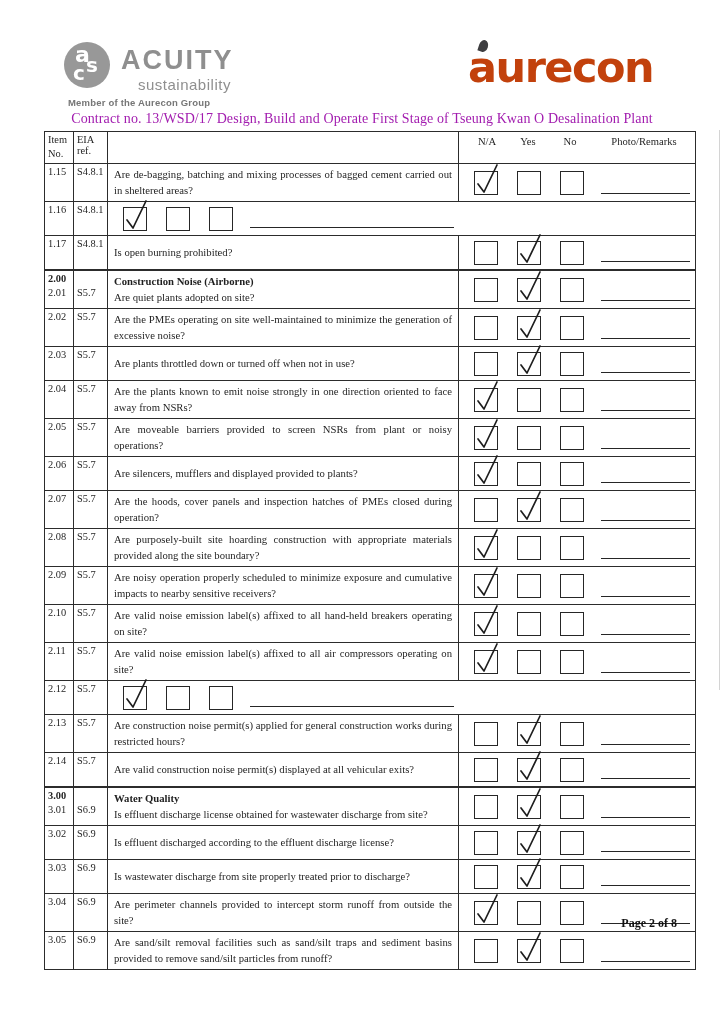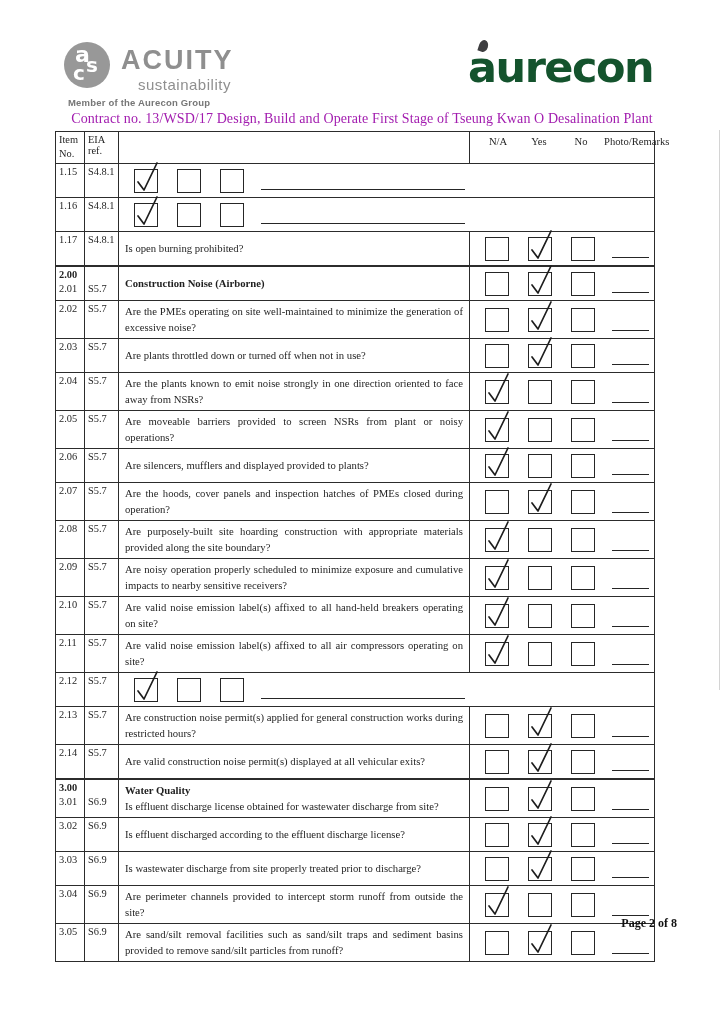--- a/index.html
+++ b/index.html
@@ -24,34 +24,34 @@
   .acuity-tagline{
     position:absolute;left:138px;top:77px;font-family:"Liberation Sans",sans-serif;
     font-size:15px;color:#8f8f8f;line-height:1;letter-spacing:0.5px;
   }
   .member-line{
     position:absolute;left:68px;top:97px;font-family:"Liberation Sans",sans-serif;
     font-weight:bold;font-size:9.5px;color:#767676;letter-spacing:0.2px;
   }
   .aurecon{
     position:absolute;left:468px;top:46px;font-family:"DejaVu Sans",sans-serif;
-    font-weight:bold;font-size:43px;letter-spacing:-1.5px;color:#14532d;line-height:1;
+    font-weight:bold;font-size:43px;letter-spacing:-1.5px;color:#c2410c;line-height:1;
   }
   .aurecon-accent{
     position:absolute;left:479px;top:40px;width:9px;height:12px;background:#3e3e40;
     border-radius:60% 60% 60% 0;transform:rotate(18deg);
   }
   .doc-title{
     position:absolute;left:0;top:111px;width:724px;text-align:center;
     font-weight:normal;font-size:14px;color:#a21caf;letter-spacing:0.1px;
   }
   
   .ctable{
-    position:absolute;left:44px;top:131px;width:600px;
-    border:1.9px solid #2c2c2c;box-sizing:border-box;background:#fff;margin-left:11px;
+    position:absolute;left:44px;top:131px;width:652px;
+    border:1.9px solid #2c2c2c;box-sizing:border-box;background:#fff;
   }
   .trow{display:grid;grid-template-columns:29px 34px 351px 1fr;border-bottom:1.8px solid #2c2c2c;box-sizing:border-box;}
   .trow:last-child{border-bottom:none;}
   .trow.section-start{border-top:1.4px solid #2c2c2c;}
   .cell{border-right:1.6px solid #2c2c2c;box-sizing:border-box;padding:2px 3px;font-size:10.4px;}
   .c-item{display:flex;flex-direction:column;gap:3px;}
   .c-ref{display:flex;flex-direction:column;gap:3px;}
   .sec-num{font-weight:bold;}
   .sec-spacer{visibility:hidden;}
   .c-q{display:flex;flex-direction:column;justify-content:center;font-size:10.7px;line-height:1.45;padding:3px 6px;}
@@ -115,20 +115,24 @@
     <div>
         <div class="trow">
     <div class="cell c-item">
 
       <span class="item-text">1.15</span>
     </div>
     <div class="cell c-ref">
 
       <span class="ref-text">S4.8.1</span>
     </div>
+    <div class="cell c-q">
+
+      <div class="q-text">Are de-bagging, batching and mixing processes of bagged cement carried out in sheltered areas?</div>
+    </div>
     <div class="cell c-checks">
       <span class="box box-na">
               <svg class="tick" viewBox="0 0 28 36">
                 <path d="M5 22 L11 30 L24 3"></path>
               </svg>
             </span>
       <span class="box box-yes"></span>
       <span class="box box-no"></span>
       <span class="rline"></span>
     </div>
@@ -181,20 +185,21 @@
     <div class="cell c-item">
       <span class="sec-num sec-only">2.00</span>
       <span class="item-text">2.01</span>
     </div>
     <div class="cell c-ref">
       <span class="sec-spacer sec-only">&nbsp;</span>
       <span class="ref-text">S5.7</span>
     </div>
     <div class="cell c-q">
       <div class="sec-title sec-only">Construction Noise (Airborne)</div>
+      <div class="q-text">Are quiet plants adopted on site?</div>
     </div>
     <div class="cell c-checks">
       <span class="box box-na"></span>
       <span class="box box-yes">
               <svg class="tick" viewBox="0 0 28 36">
                 <path d="M5 22 L11 30 L24 3"></path>
               </svg>
             </span>
       <span class="box box-no"></span>
       <span class="rline"></span>

